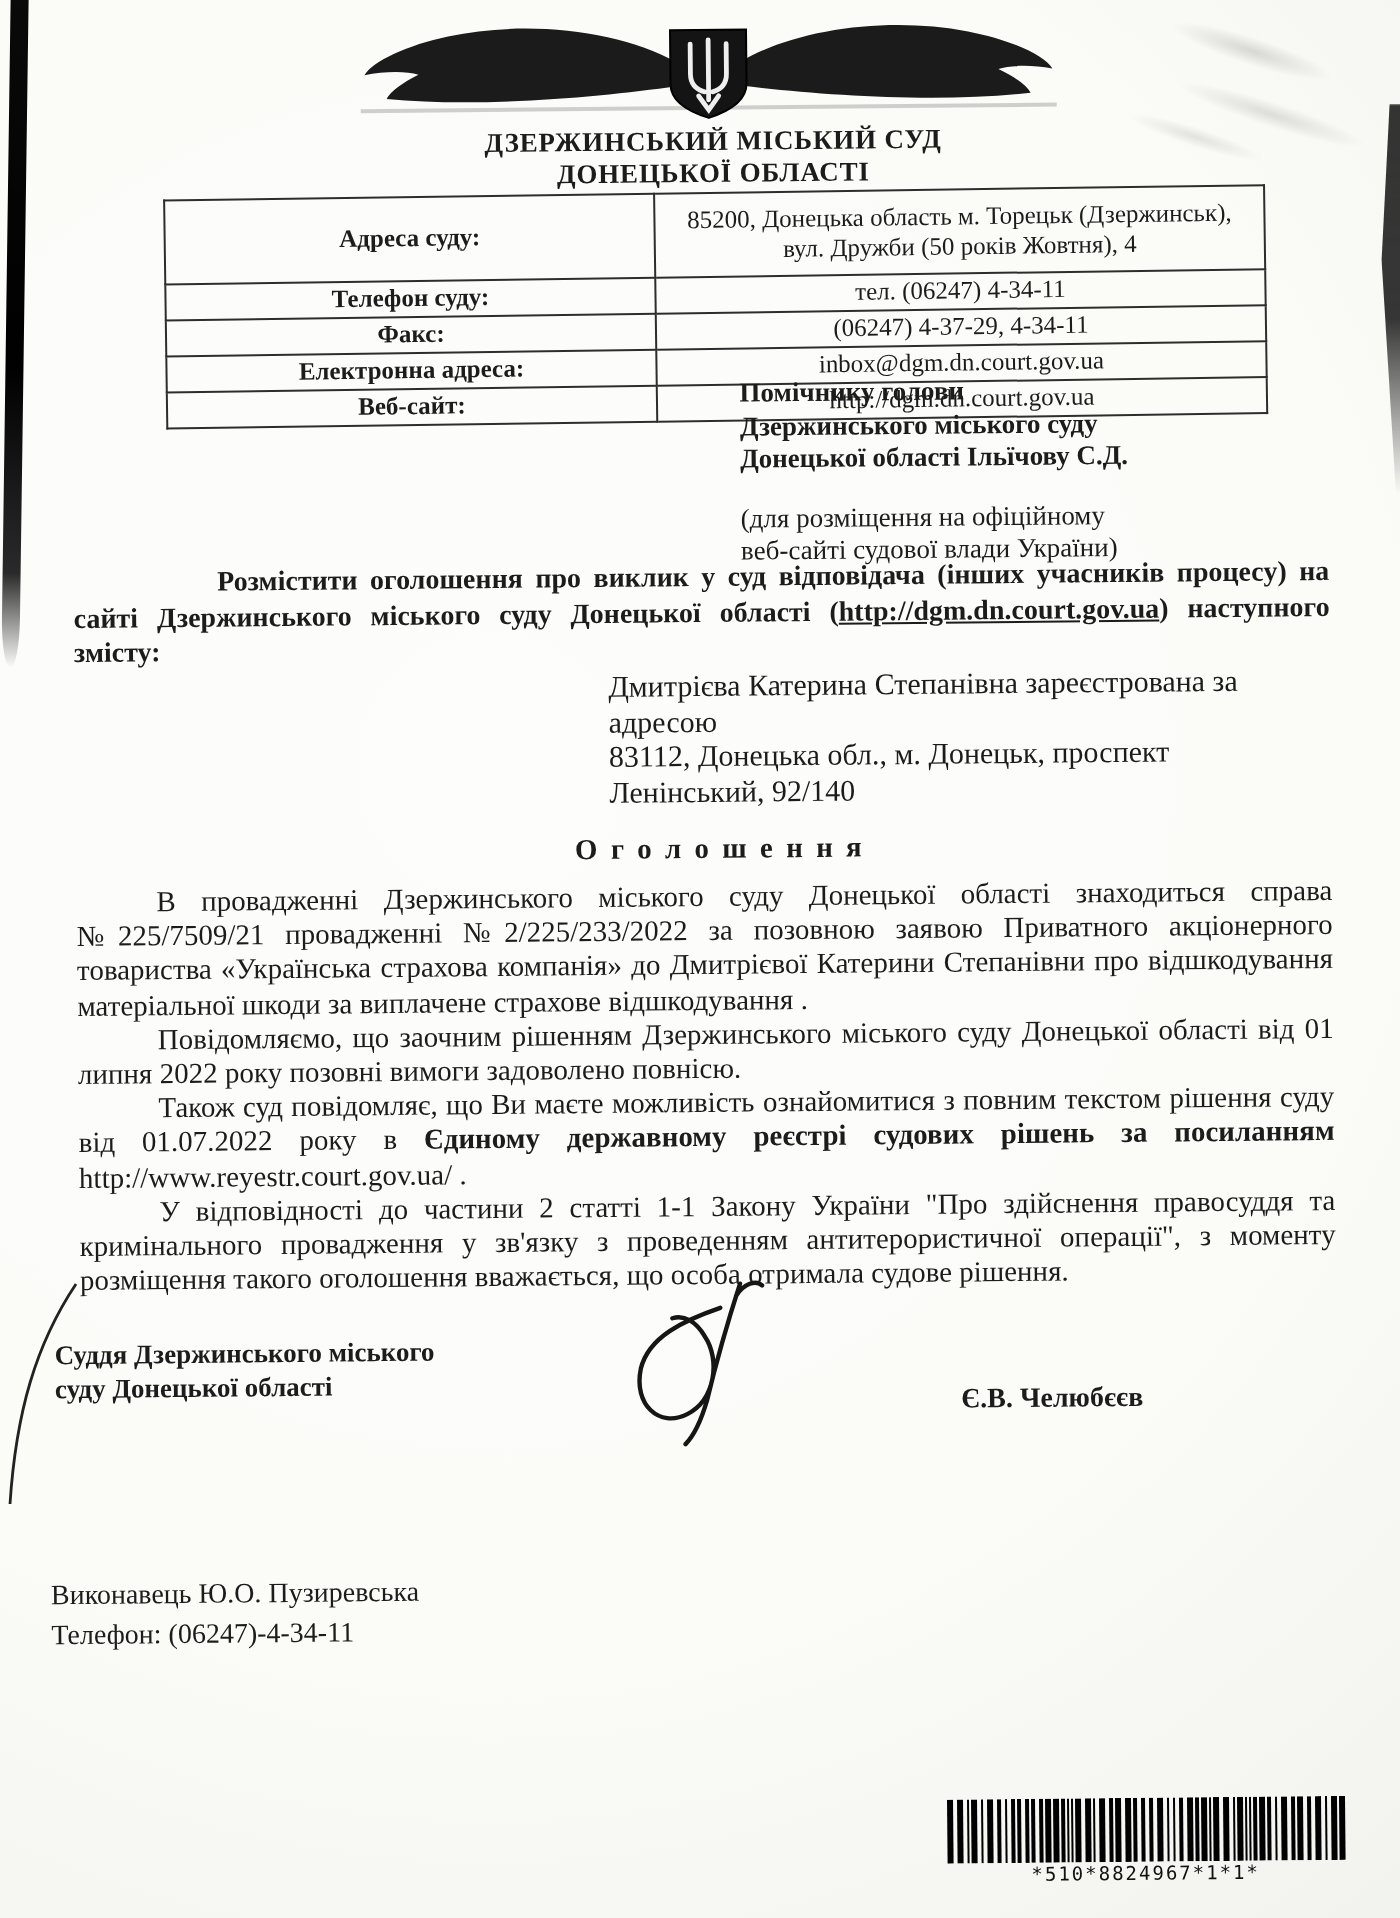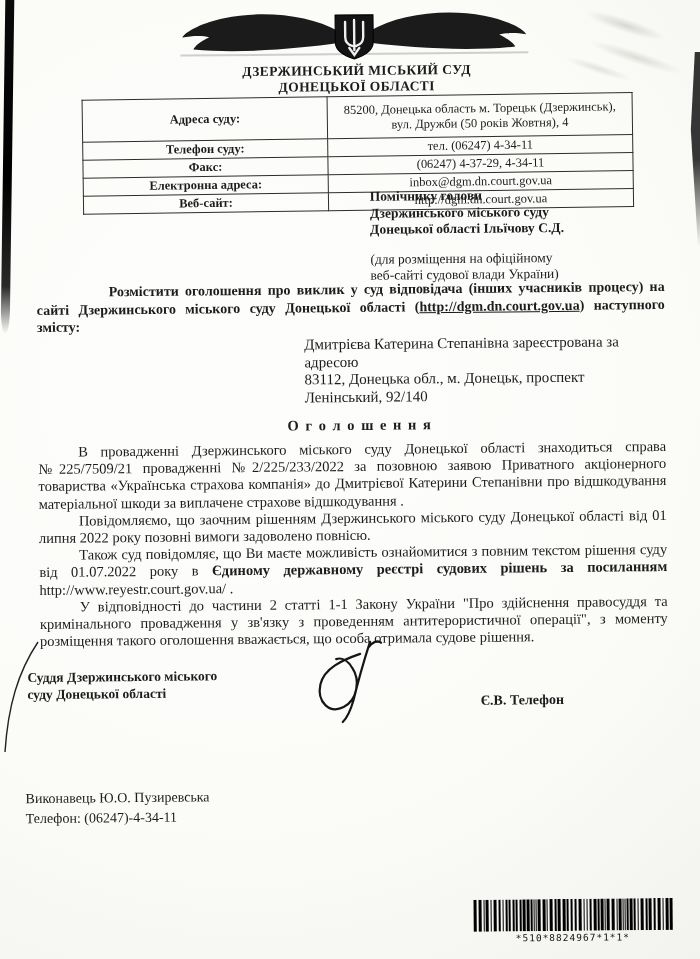--- a/index.html
+++ b/index.html
@@ -172,21 +172,21 @@
       <div>Суддя Дзержинського міського</div>
       <div>суду Донецької області</div>
     </div>
 
     <svg class="signature" width="110" height="92" viewBox="0 0 110 92">
       <path d="M68 4 C62 22 56 42 51 62 C48 72 44 80 40 84
                M58 16 C40 22 22 30 18 46 C14 64 27 76 41 69 C55 62 58 42 50 30 C46 23 40 19 34 21
                M66 10 C70 4 76 2 79 5" stroke="#161616" stroke-width="2.2" fill="none" stroke-linecap="round"></path>
     </svg>
 
-    <div class="judge-name">Є.В. Телефон</div>
+    <div class="judge-name">Є.В. Челюбєєв</div>
 
     <div class="executor">
       <div>Виконавець Ю.О. Пузиревська</div>
       <div>Телефон: (06247)-4-34-11</div>
     </div>
 
     <div class="barcode-wrap">
       <div class="barcode-bars"><i style="width:3px;margin-right:2px"></i><i style="width:3px;margin-right:2px"></i><i style="width:1px;margin-right:1px"></i><i style="width:3px;margin-right:2px"></i><i style="width:1px;margin-right:2px"></i><i style="width:3px;margin-right:2px"></i><i style="width:2px;margin-right:2px"></i><i style="width:1px;margin-right:2px"></i><i style="width:2px;margin-right:1px"></i><i style="width:2px;margin-right:2px"></i><i style="width:2px;margin-right:1px"></i><i style="width:2px;margin-right:2px"></i><i style="width:2px;margin-right:1px"></i><i style="width:3px;margin-right:1px"></i><i style="width:3px;margin-right:1px"></i><i style="width:2px;margin-right:1px"></i><i style="width:1px;margin-right:1px"></i><i style="width:1px;margin-right:1px"></i><i style="width:3px;margin-right:2px"></i><i style="width:3px;margin-right:1px"></i><i style="width:1px;margin-right:2px"></i><i style="width:3px;margin-right:2px"></i><i style="width:2px;margin-right:1px"></i><i style="width:3px;margin-right:2px"></i><i style="width:3px;margin-right:1px"></i><i style="width:2px;margin-right:2px"></i><i style="width:2px;margin-right:2px"></i><i style="width:2px;margin-right:2px"></i><i style="width:3px;margin-right:2px"></i><i style="width:1px;margin-right:2px"></i><i style="width:1px;margin-right:2px"></i><i style="width:2px;margin-right:2px"></i><i style="width:3px;margin-right:1px"></i><i style="width:2px;margin-right:1px"></i><i style="width:3px;margin-right:1px"></i><i style="width:1px;margin-right:1px"></i><i style="width:3px;margin-right:2px"></i><i style="width:3px;margin-right:2px"></i><i style="width:1px;margin-right:1px"></i><i style="width:3px;margin-right:1px"></i><i style="width:1px;margin-right:1px"></i><i style="width:1px;margin-right:1px"></i><i style="width:2px;margin-right:1px"></i><i style="width:3px;margin-right:1px"></i><i style="width:2px;margin-right:2px"></i><i style="width:1px;margin-right:2px"></i><i style="width:3px;margin-right:2px"></i><i style="width:2px;margin-right:1px"></i><i style="width:3px;margin-right:2px"></i><i style="width:2px;margin-right:2px"></i><i style="width:3px;margin-right:2px"></i><i style="width:1px;margin-right:2px"></i><i style="width:3px;margin-right:1px"></i><i style="width:3px"></i></div>
       <div class="barcode-text">*510*8824967*1*1*</div>
     </div>

